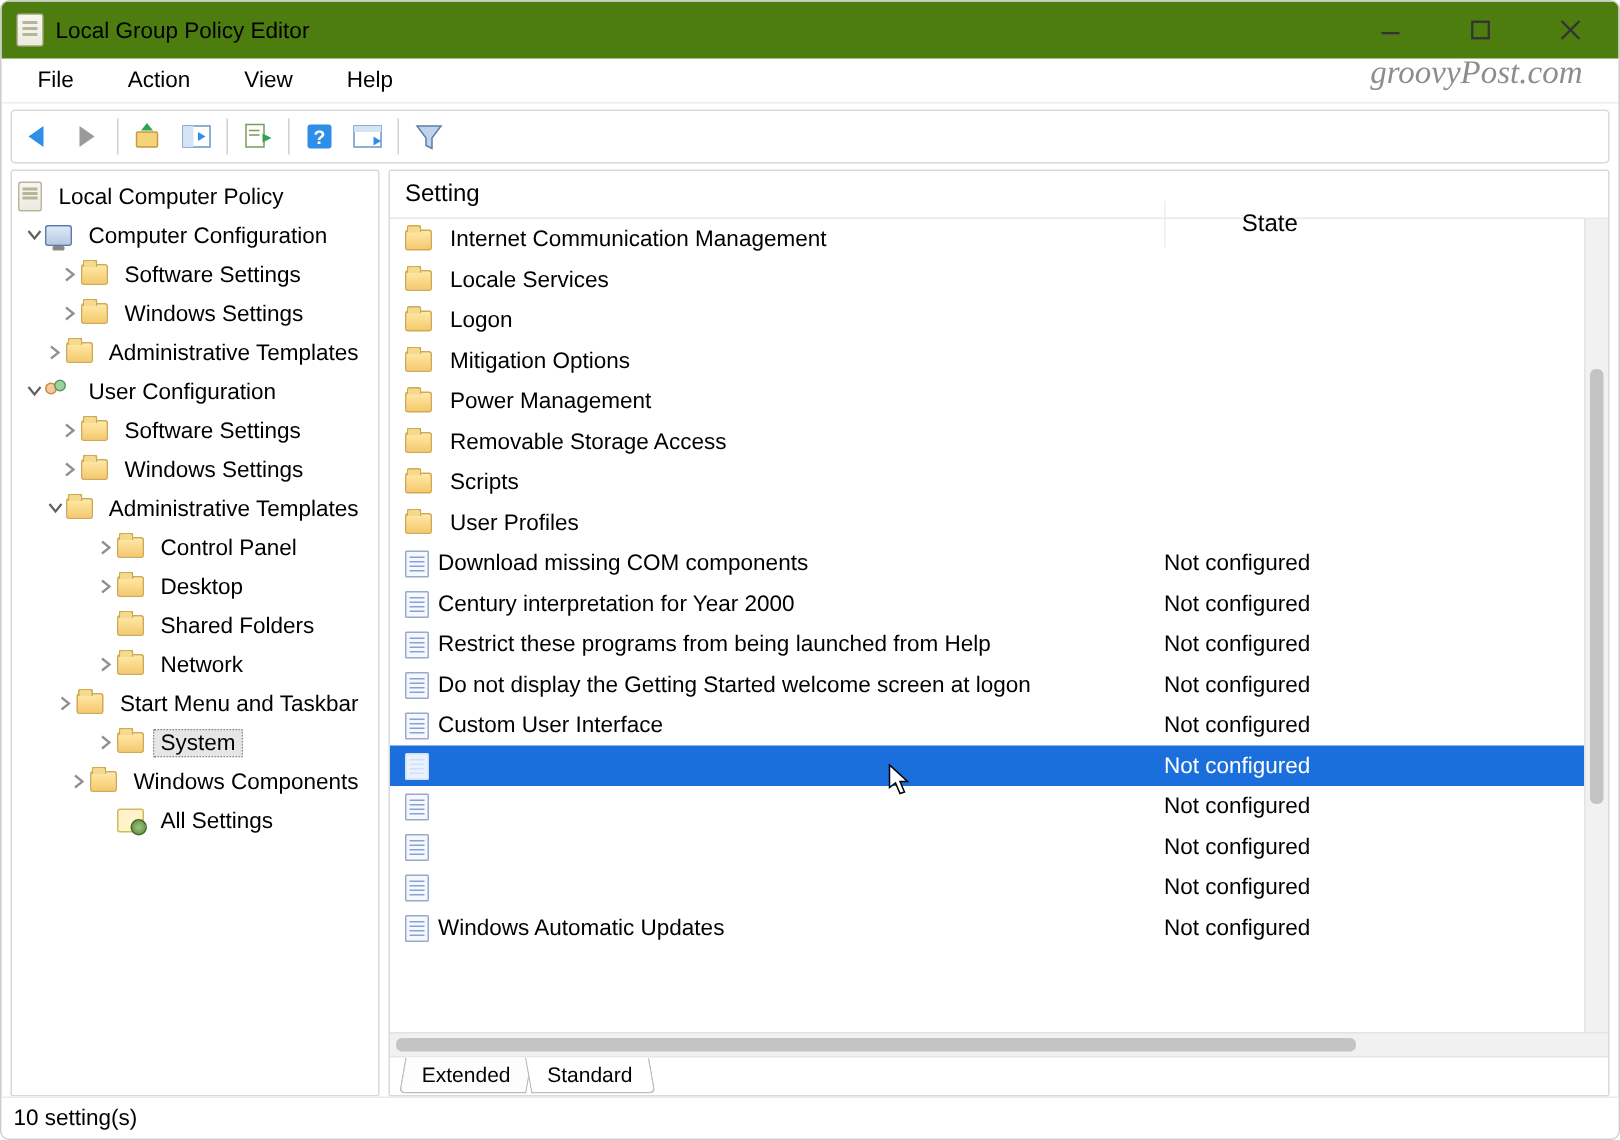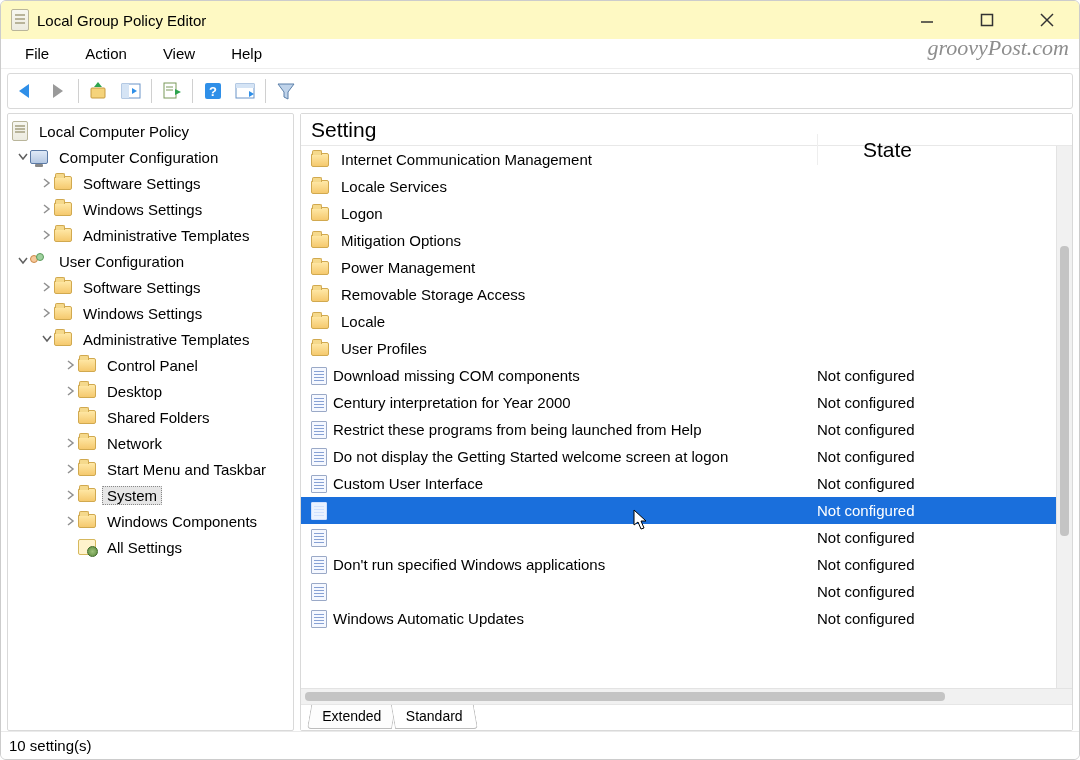--- a/index.html
+++ b/index.html
@@ -22,37 +22,37 @@
     background: #fff;
     position: relative;
   }
   
   .titlebar {
     height: 38px;
     display: flex;
     align-items: center;
     padding: 0 4px 0 10px;
     position: relative;
-    background: #fef9c3;
+    background: #4d7c0f;
   }
   .titlebar .tb-left { display:flex; align-items:center; gap:8px; }
   .app-icon {
     width: 18px; height: 22px;
     background: linear-gradient(#f7f7f0,#ecebe0);
     border: 1px solid #b9b59a;
     border-radius: 2px;
     position: relative;
   }
   .app-icon::before {
     content:""; position:absolute; left:3px; right:3px; top:4px; height:2px; background:#b8b49a; box-shadow:0 4px 0 #b8b49a, 0 8px 0 #b8b49a;
   }
   .titlebar .title { font-size: 15px; color:#000; }
   .watermark {
     position: absolute;
-    right: 10px; top: 34px;
+    right: 24px; top: 34px;
     font-family: Georgia, 'Times New Roman', serif;
     font-style: italic;
     font-size: 22px;
     color: #8d8d8d;
     z-index: 50;
     pointer-events: none;
   }
   .win-controls {
     margin-left: auto;
     display: flex;
@@ -101,21 +101,21 @@
   }
   
   .main {
     flex: 1;
     display: flex;
     padding: 0 6px 0 6px;
     gap: 6px;
     min-height: 0;
   }
   .tree-pane {
-    width: 287px;
+    width: 246px;
     border: 1px solid #d9d9d9;
     border-radius: 2px;
     overflow: auto;
     padding: 4px 2px;
     background:#fff;
   }
   .content-pane {
     flex: 1;
     border: 1px solid #d9d9d9;
     border-radius: 2px;
@@ -202,21 +202,21 @@
     content:""; position:absolute; right:-3px; bottom:-3px;
     width:9px; height:9px; border-radius:50%;
     background:radial-gradient(#9ec27b,#5a8a3b); border:1px solid #3f6a28;
   }
 
   
   .col-header {
     display:flex;
     height:32px;
     border-bottom: 1px solid #e8e8e8;
-    font-size:21px;
+    font-size:16px;
     align-items: center;
     padding-left: 6px;
     background:#fff;
   }
   .col-header .col-setting { flex: 0 0 510px; padding-left:4px;}
   .col-header .col-state { flex: 0 0 140px; text-align:center; border-left:1px solid #eee; height:100%; display:flex; align-items:center; justify-content:center;margin-top:40px;}
   .col-header .col-extra { flex:1; }
 
   .list-wrap {
     flex:1;
@@ -648,21 +648,21 @@
             <div class="list-row">
               <div class="cell-setting">
                 <span class="folder-icon"></span>
                 <span>Removable Storage Access</span>
               </div>
               <div class="cell-state"></div>
             </div>
             <div class="list-row">
               <div class="cell-setting">
                 <span class="folder-icon"></span>
-                <span>Locale</span>
+                <span>Scripts</span>
               </div>
               <div class="cell-state"></div>
             </div>
             <div class="list-row">
               <div class="cell-setting">
                 <span class="folder-icon"></span>
                 <span>User Profiles</span>
               </div>
               <div class="cell-state"></div>
             </div>
@@ -709,21 +709,20 @@
             </div>
             <div class="list-row">
               <div class="cell-setting">
                 <span class="policy-icon"></span>
               </div>
               <div class="cell-state">Not configured</div>
             </div>
             <div class="list-row">
               <div class="cell-setting">
                 <span class="policy-icon"></span>
-                <span>Don't run specified Windows applications</span>
               </div>
               <div class="cell-state">Not configured</div>
             </div>
             <div class="list-row">
               <div class="cell-setting">
                 <span class="policy-icon"></span>
               </div>
               <div class="cell-state">Not configured</div>
             </div>
             <div class="list-row">

